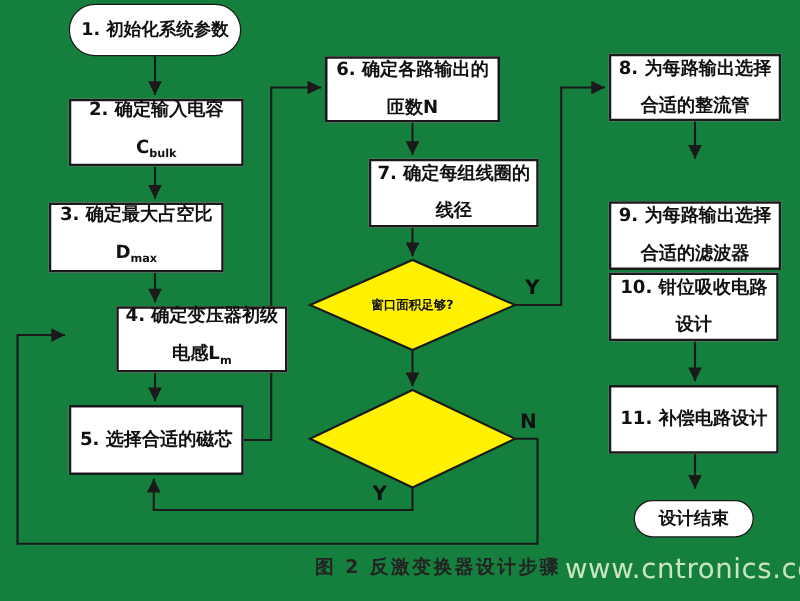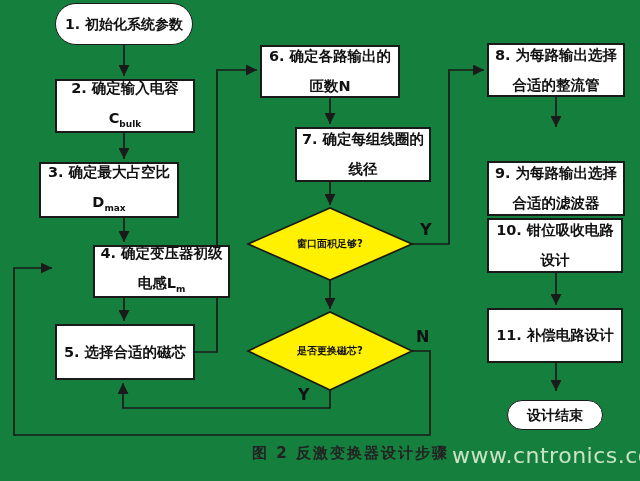--- a/index.html
+++ b/index.html
@@ -138,21 +138,20 @@
     <div>6. 确定各路输出的</div>
     <div>匝数N</div>
   </div>
 
   <div class="node rect" style="left:262px; top:127px; width:136px; height:55px;margin-left:33px;">
     <div>7. 确定每组线圈的</div>
     <div>线径</div>
   </div>
 
   <div class="dtext" style="left:258px; top:230px; width:144px; height:28px;">窗口面积足够?</div>
-  <div class="dtext" style="left:258px; top:337px; width:144px; height:28px;">是否更换磁芯?</div>
 
   <div class="branch-label" style="left:420px; top:220px;">Y</div>
   <div class="branch-label" style="left:416px; top:327px;">N</div>
   <div class="branch-label" style="left:298px; top:385px;">Y</div>
 
   <div class="node rect" style="left:487px; top:43px; width:138px; height:54px;">
     <div>8. 为每路输出选择</div>
     <div>合适的整流管</div>
   </div>
 

